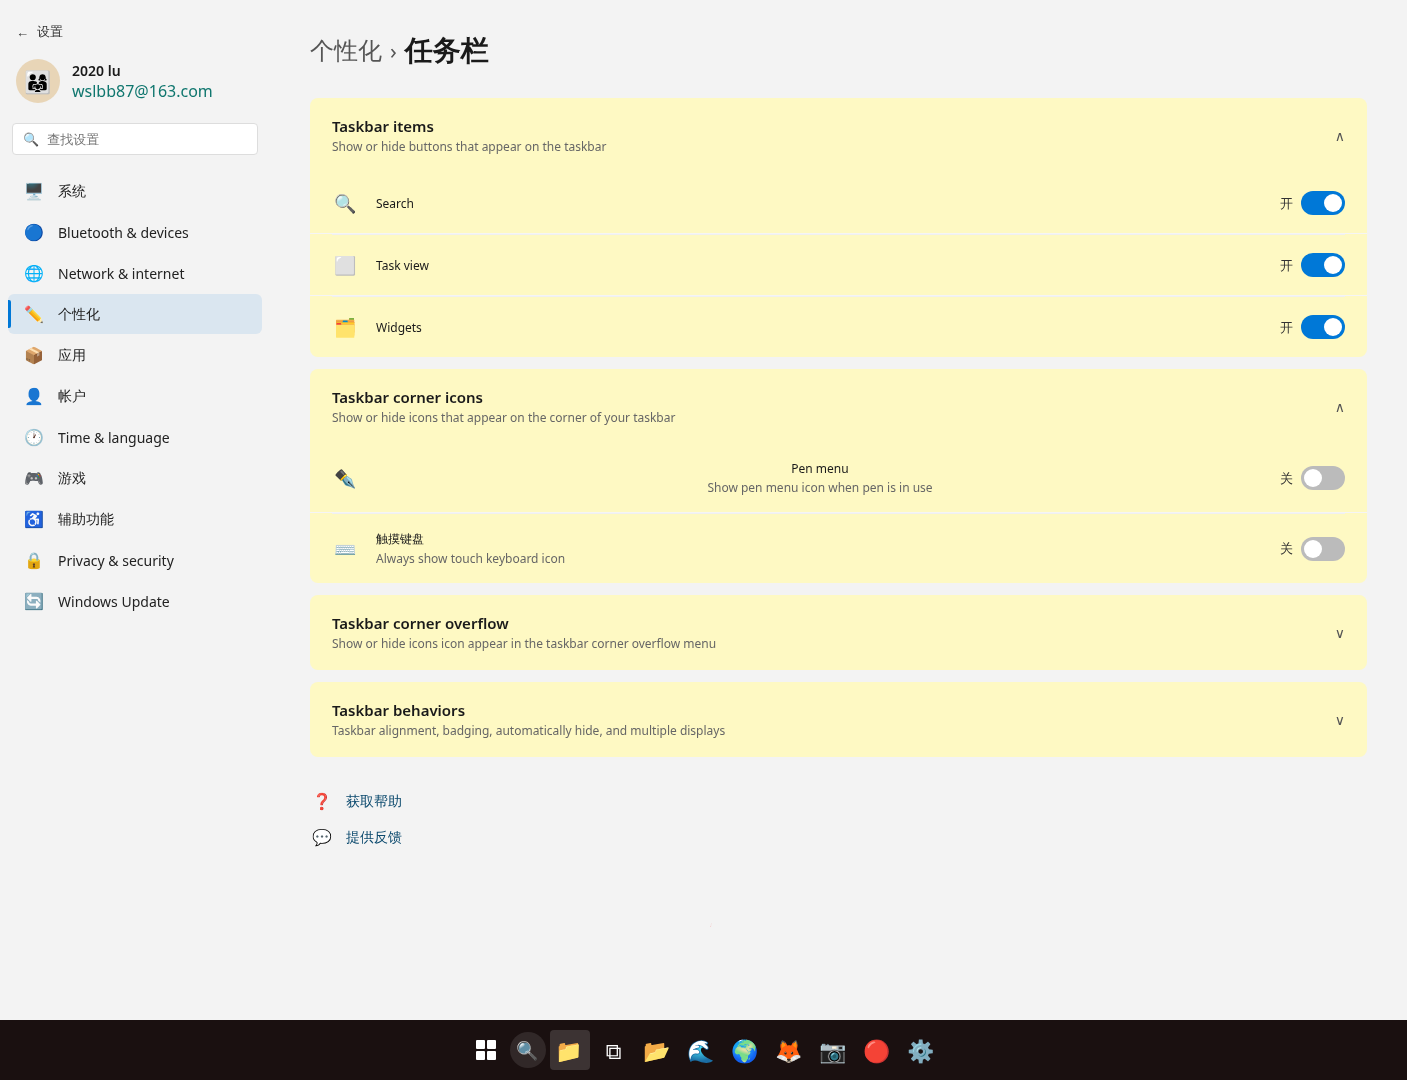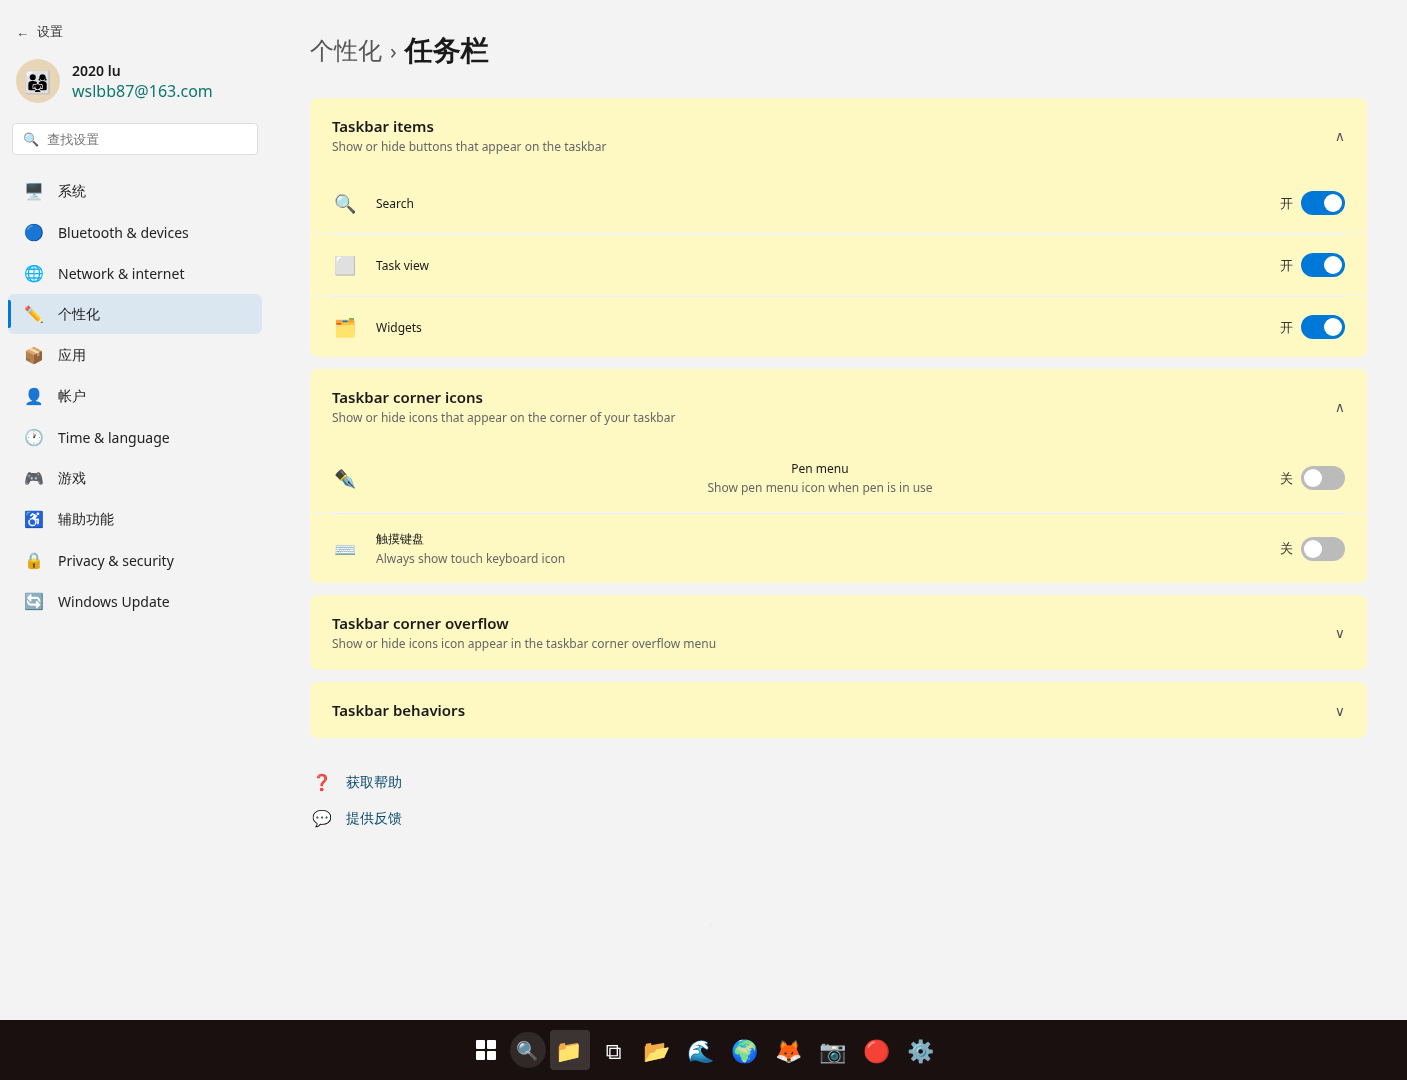--- a/index.html
+++ b/index.html
@@ -475,20 +475,21 @@
             <div class="card-title">Taskbar corner overflow</div>
             <div class="card-subtitle">Show or hide icons icon appear in the taskbar corner overflow menu</div>
           </div>
           <span class="chevron">∨</span>
         </div>
       </div>
       <div class="card">
         <div class="card-header">
           <div>
             <div class="card-title">Taskbar behaviors</div>
+            <div class="card-subtitle">Taskbar alignment, badging, automatically hide, and multiple displays</div>
           </div>
           <span class="chevron">∨</span>
         </div>
       </div>
     </div>
 
   <div class="footer-links">
     <div class="footer-link-row">
       <div class="footer-link-icon">❓</div>
       <a class="footer-link-text">获取帮助</a>

